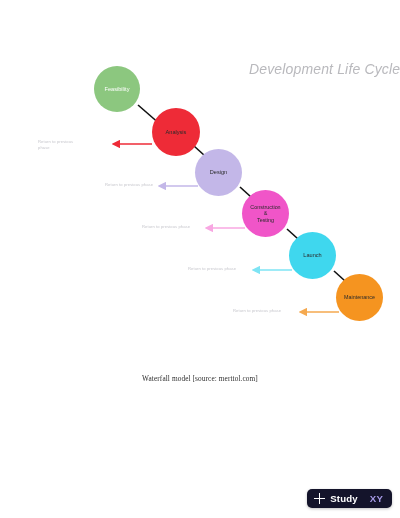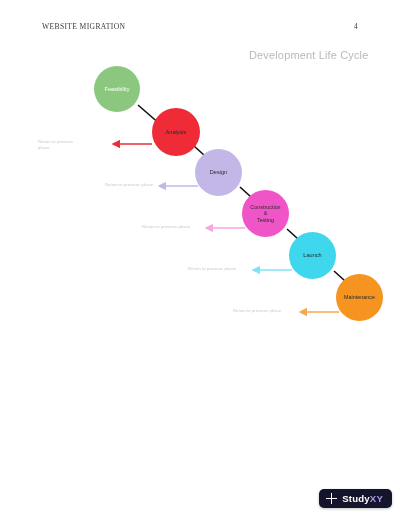--- a/index.html
+++ b/index.html
@@ -42,25 +42,26 @@
 
   
   #figure {
     position: absolute;
     left: 42px; top: 44px;
     width: 316px; height: 330px;
   }
 
   #diagram-title {
     position: absolute;
-    left: 207px; top: 5px;
-    font-size: 11px;
+    left: 207px; top: 17px;
+    font-size: 14px;
     color: #b9b9bd;
     letter-spacing: 0.15px;
     white-space: nowrap;
+    font-style: italic;
   }
 
   
   .node {
     position: absolute;
     border-radius: 50%;
     display: flex;
     flex-direction: column;
     align-items: center;
     justify-content: center;
@@ -136,31 +137,27 @@
   #studyxy-badge .plus-glyph::after {
     top: 5px; left: 0; height: 1.3px; width: 11px;
   }
   #studyxy-badge .brand {
     font-size: 9.6px;
     font-weight: bold;
     letter-spacing: 0.2px;
     white-space: nowrap;
   }
   #studyxy-badge .brand-main { color: #ffffff; text-align: right; }
-  #studyxy-badge .brand-accent { color: #a79be8; }
+  #studyxy-badge .brand-accent { color: #a79be8; margin-left: 12px; }
 </style>
 </head>
 <body>
 
 <div id="page-sheet">
 
-  <div id="doc-header">
-    <span class="hdr-title">WEBSITE MIGRATION</span>
-    <span class="hdr-page">4</span>
-  </div>
 
   <div id="figure">
 
     <div id="diagram-title">Development Life Cycle</div>
 
     <svg class="fwd-arrow" style="left:94px; top:58px; width:32px; height:30px;" viewBox="0 0 32 30">
       <defs>
         <marker id="ah-blk-1" markerWidth="5" markerHeight="5" refX="3.6" refY="2.5" orient="auto">
           <path d="M0,0 L5,2.5 L0,5 z" fill="#111111"></path>
         </marker>
@@ -276,19 +273,20 @@
     <div class="node" style="left:247px; top:188px; width:47px; height:47px; background:#3fd7ee; color:#2b2b2b; font-size:5.6px;">
       <span class="node-label">Launch</span>
     </div>
 
     <div class="node" style="left:294px; top:230px; width:47px; height:47px; background:#f59420; color:#2b2b2b; font-size:5.4px;">
       <span class="node-label">Maintenance</span>
     </div>
 
   </div>
 
+  <div id="figure-caption">Waterfall model [source: merttol.com]</div>
 
   <div id="studyxy-badge">
     <span class="plus-glyph"></span>
     <span class="brand"><span class="brand-main">Study</span><span class="brand-accent">XY</span></span>
   </div>
 
 </div>
 
 </body></html>

